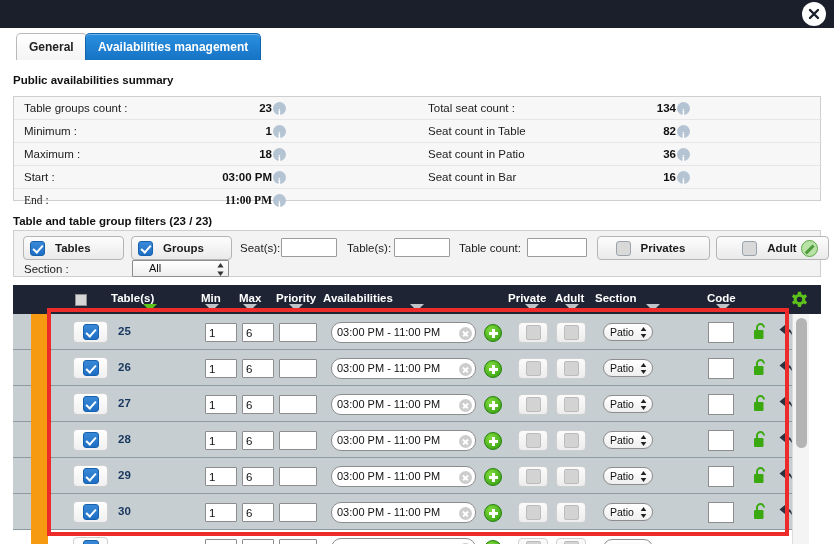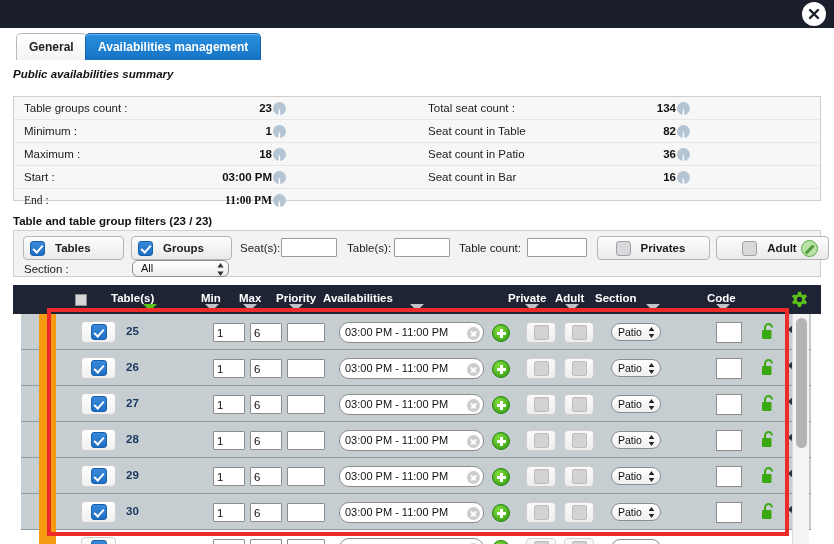--- a/index.html
+++ b/index.html
@@ -135,23 +135,23 @@
   .no-icon::after{
     content:""; position:absolute; left:2px; top:7px;
     width:11px; height:2.5px; background:#4e9a3c;
     transform:rotate(-45deg);
   }
   .sect-label{
     position:absolute; left:10px; top:32px; font-size:11.5px; color:#1b1b1b;
   }
   .sect-select{
     position:absolute; left:118px; top:29px; width:97px; height:17px;
-    border:1px solid #8d8d8d; border-radius:6px;
+    border:1px solid #8d8d8d; border-radius:1px;
     background:linear-gradient(#ffffff,#eeeeee);
-    font-size:11px; color:#111; line-height:15px; padding-left:8px;
+    font-size:11px; color:#111; line-height:15px; padding-left:16px;
     cursor:pointer;
   }
   .updown{
     position:absolute; right:4px; top:2px;
     width:7px; height:13px;
   }
 
   
   .grid-wrap{
     position:absolute; left:13px; top:285px; width:808px; height:259px;
@@ -178,21 +178,20 @@
   }
 
   .rows{
     position:absolute; left:0; top:29px; width:808px; height:230px;
     overflow:hidden;
   }
   .row{
     position:relative; width:790px; height:36px;
     background:#c6ced2;
     border-bottom:1px solid #8d9ba1;
-    margin-left:8px;
   }
   .orange{
     position:absolute; left:18px; top:0; width:17px; height:36px;
     background:#f59a11;
   }
   .rowbody{ position:absolute; left:35px; top:0; right:0; height:36px; }
 
   .rcheck-wrap{
     position:absolute; left:25px; top:7px;
     width:35px; height:22px;
@@ -308,21 +307,21 @@
       <path d="M3 3 L11 11 M11 3 L3 11" stroke="#1a1f2b" stroke-width="2.4" stroke-linecap="round"></path>
     </svg>
   </div>
 </div>
 
 <div class="tabrow">
   <div class="tab inactive">General</div>
   <div class="tab active">Availabilities management</div>
 </div>
 
-<div class="sect-title" style="top:68px;font-style:italic;">Public availabilities summary</div>
+<div class="sect-title" style="top:74px;">Public availabilities summary</div>
 
 <div class="summary">
   <div class="sumcol left">
     <div class="sumrow">
       <span class="lbl">Table groups count :</span>
       <span class="val">
         <span>23</span>
         <span class="infoicon"></span>
       </span>
     </div>

